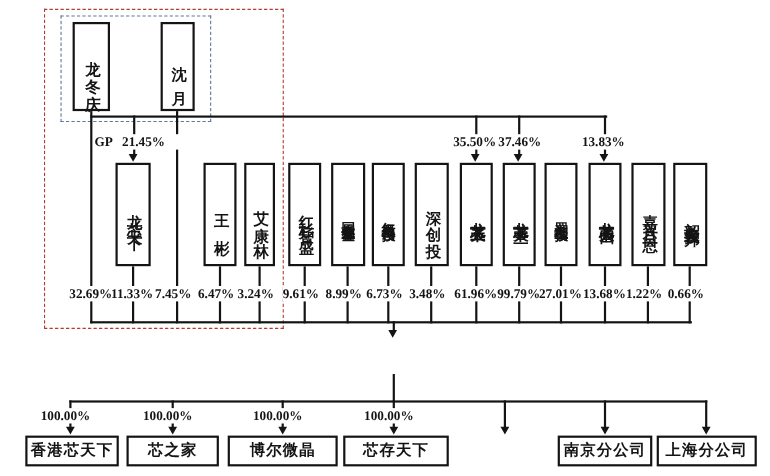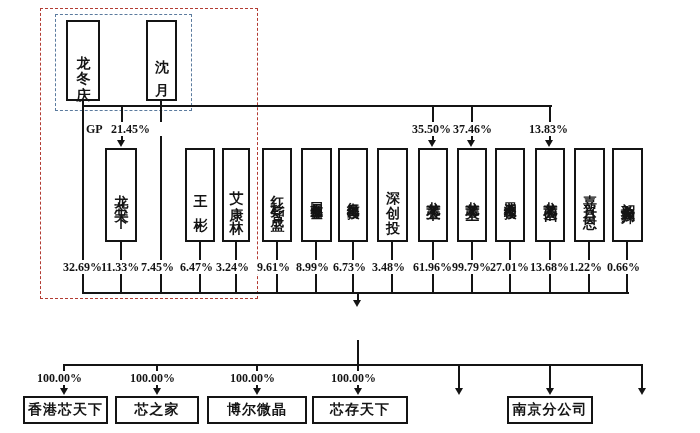--- a/index.html
+++ b/index.html
@@ -164,14 +164,17 @@
   </div>
   <div class="box" style="left:207px;top:396px;width:100px;height:28px">
     <span class="ht">博尔微晶</span>
   </div>
   <div class="box" style="left:312px;top:396px;width:96px;height:28px">
     <span class="ht">芯存天下</span>
   </div>
   <div class="box" style="left:507px;top:396px;width:86px;height:28px">
     <span class="ht">南京分公司</span>
   </div>
+  <div class="box" style="left:597px;top:396px;width:91px;height:28px">
+    <span class="ht">上海分公司</span>
+  </div>
 
 </div>
 
 </body></html>

